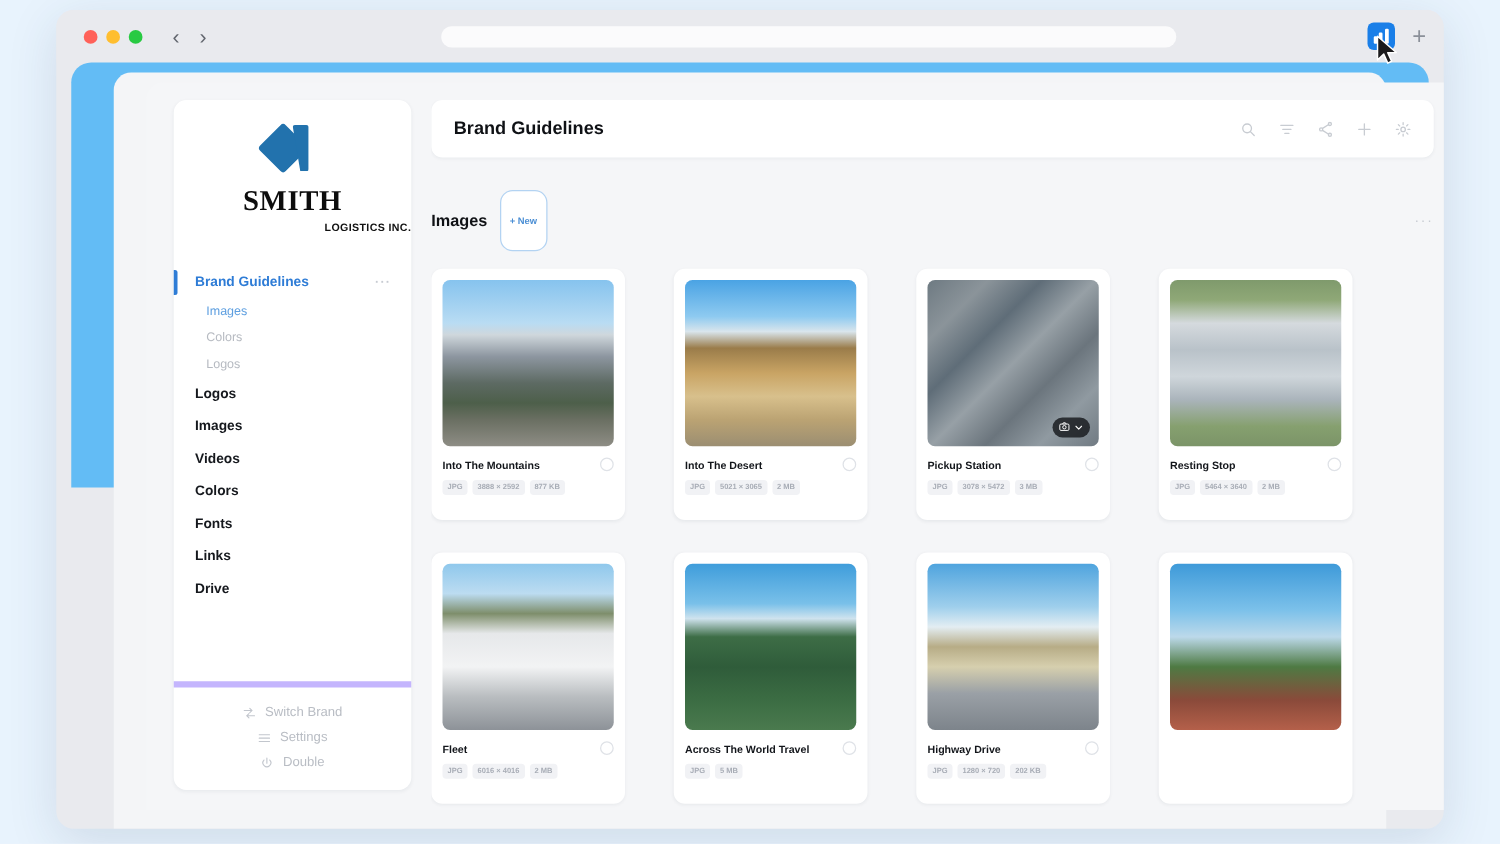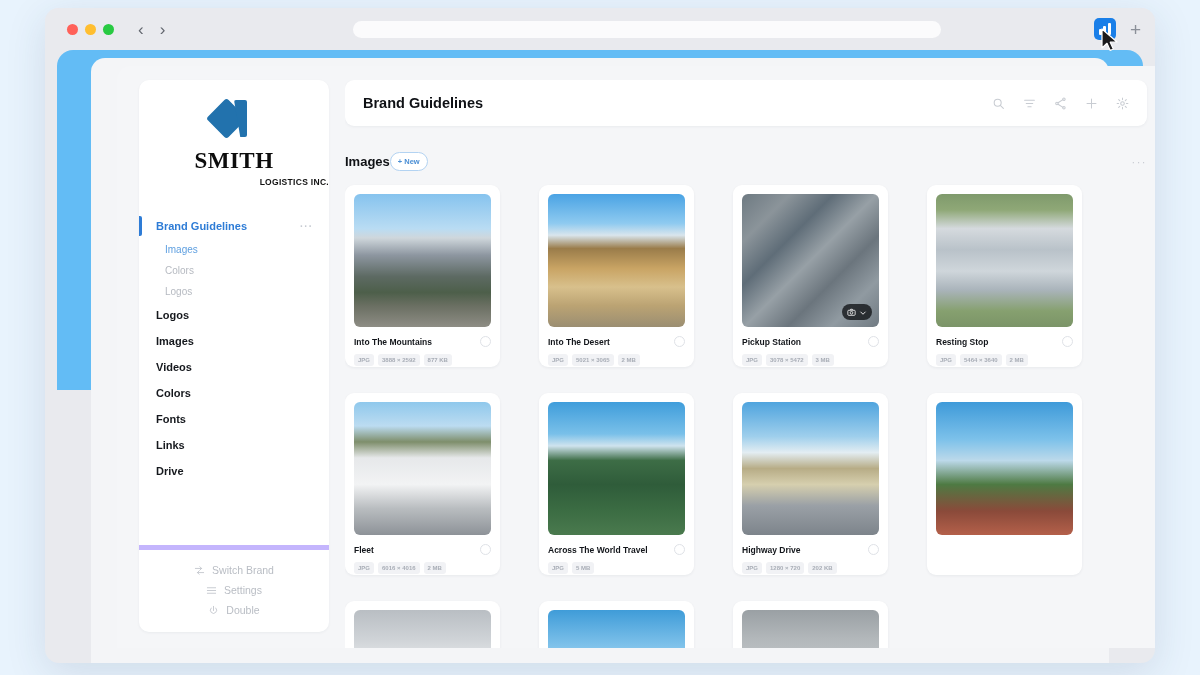--- a/index.html
+++ b/index.html
@@ -187,47 +187,47 @@
   .tb-icons { display: flex; align-items: center; gap: 18px; color: #c8ccd2; }
   .tb-icons svg { display: block; }
 
   .section-head {
     display: flex; align-items: center;
     width: 802px;
     margin-top: 26px;
   }
   .section-head h2 { font-size: 13px; font-weight: 700; color: #0f1115; }
   .newbadge {
-    margin-left: 0;
+    margin-left: 10px;
     border: 1px solid #b3d3f2;
     color: #4a8ed4;
     border-radius: 10px;
     font-size: 7.5px; font-weight: 700;
-    padding: 4px 7px;
+    padding: 19px 7px;
     background: #fff;
     cursor: pointer;
   }
   .section-head .dots {
     margin-left: auto; color: #c7cbd2; font-size: 11px; letter-spacing: 1.5px;
     cursor: pointer;
   }
 
   
   .grid {
     margin-top: 14px;
     width: 822px;
     display: grid;
     grid-template-columns: repeat(4, 194px);
     gap: 0 0;
   }
   .card {
     width: 155px;
     background: #fff;
     border-radius: 9px;
-    padding: 9px 9px 1px;
+    padding: 9px 9px 20px;
     margin-bottom: 26px;
     box-shadow: 0 1px 3px rgba(20,30,50,.06);
   }
   .thumb {
     width: 137px; height: 133px;
     border-radius: 6px;
     overflow: hidden;
     position: relative;
   }
   .card-title-row {

